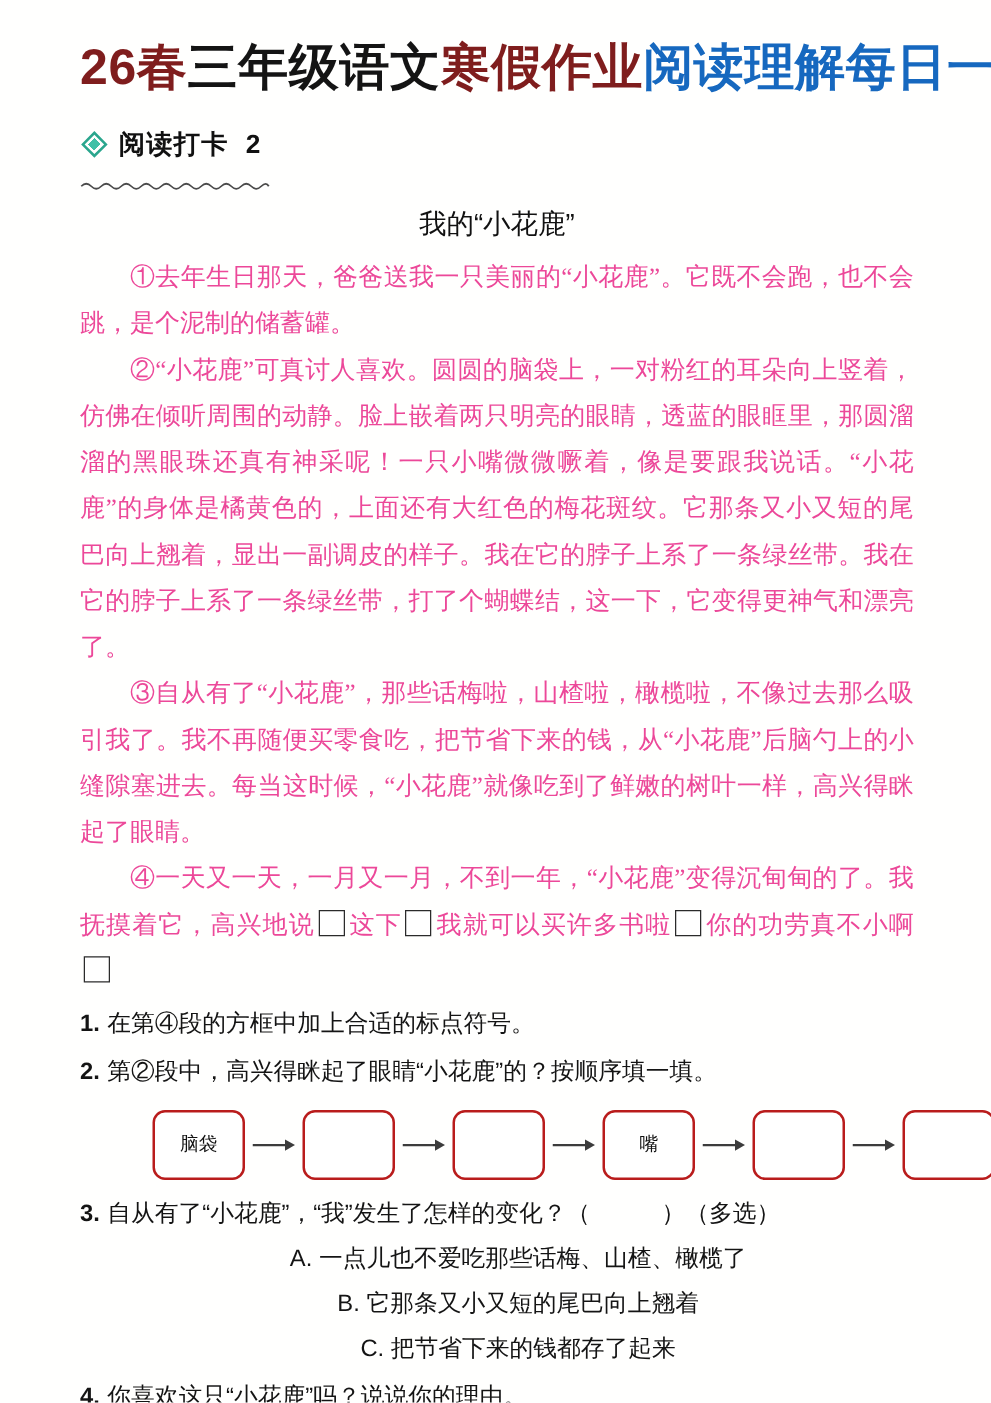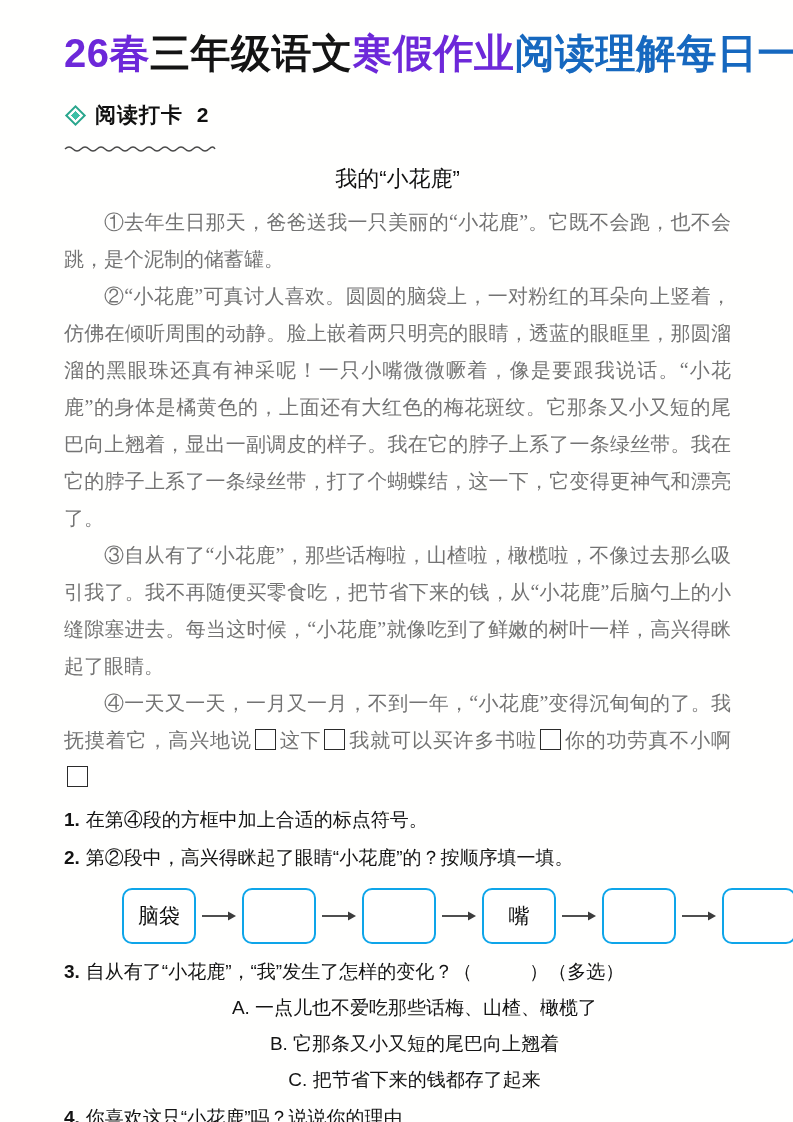--- a/index.html
+++ b/index.html
@@ -19,21 +19,21 @@
 
   
   .doc-title {
     text-align: center;
     font-size: 40px;
     font-weight: 800;
     letter-spacing: 0.5px;
     white-space: nowrap;
     font-family: "Liberation Sans", sans-serif;
   }
-  .t-red   { color: #6d28d9; }
+  .t-red   { color: #7f1d1d; }
   .t-black { color: #141414; }
   .t-blue  { color: #1668bf; }
 
   
   .section-header {
     margin-top: 20px;
     display: inline-flex;
     align-items: center;
     gap: 12px;
     flex-direction: column;
@@ -69,21 +69,21 @@
     font-weight: 400;
     margin-top: 12px;
     color: #111;
   }
   .essay-body {
     margin-top: 10px;
     font-family: "Liberation Serif", serif;
     font-size: 20px;
     line-height: 37px;
     text-align: justify;
-    color: #737373;
+    color: #ec4899;
   }
   .essay-body p { text-indent: 2em; }
 
   .punct-box {
     display: inline-block;
     width: 21px; height: 21px;
     border: 1.5px solid #2b2b2b;
     vertical-align: -3px;
     margin: 0 3px;
     background: #fff;
@@ -99,24 +99,24 @@
   .q-block { margin-top: 2px; }
 
   
   .flowchart {
     margin: 12px 0 10px 58px;
     display: flex;
     align-items: center;
   }
   .flow-box {
     width: 74px; height: 56px;
-    border: 2px solid #0ea5e9;
+    border: 2px solid #b91c1c;
     border-radius: 10px;
     display: flex; align-items: center; justify-content: center;
-    font-size: 21px;
+    font-size: 15px;
     color: #111;
     background: #fff;
     flex: none;
   }
   .flow-arrow { flex: none; margin: 0 6px; display: block; }
 
   
   .footer {
     position: absolute;
     bottom: 40px; left: 0; right: 0;

